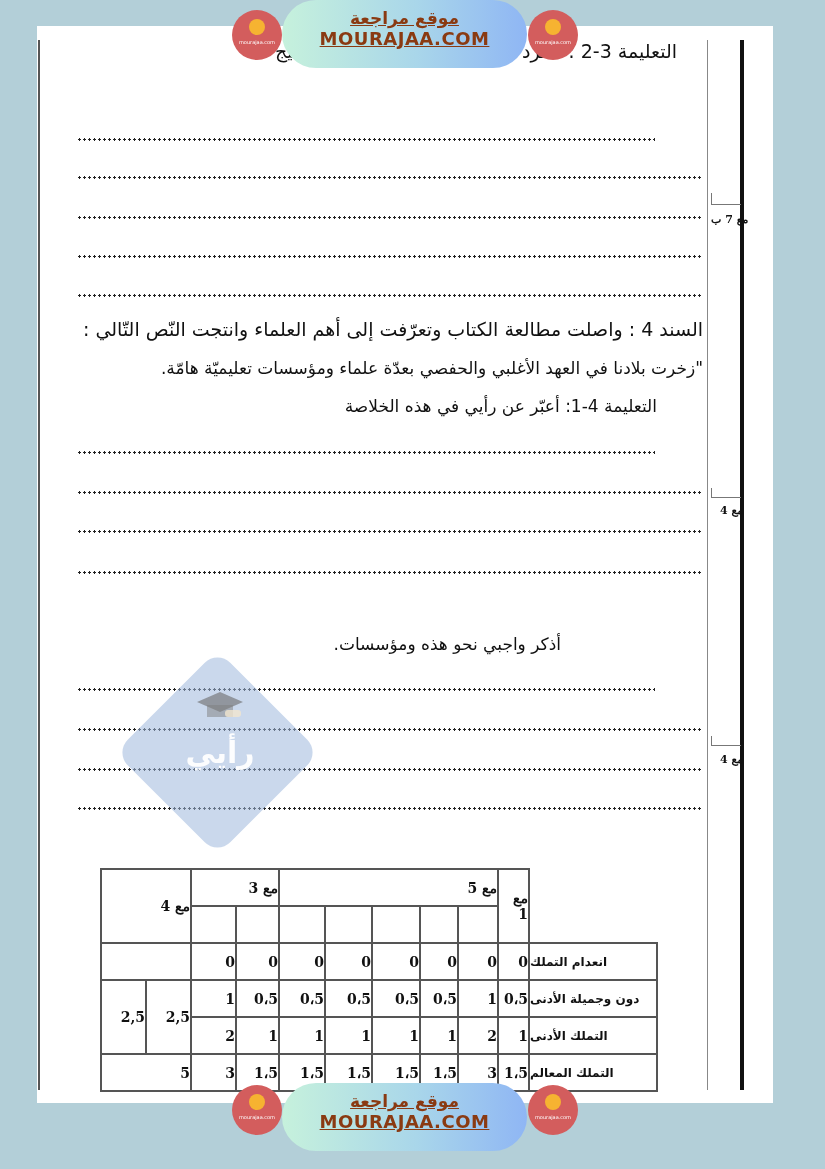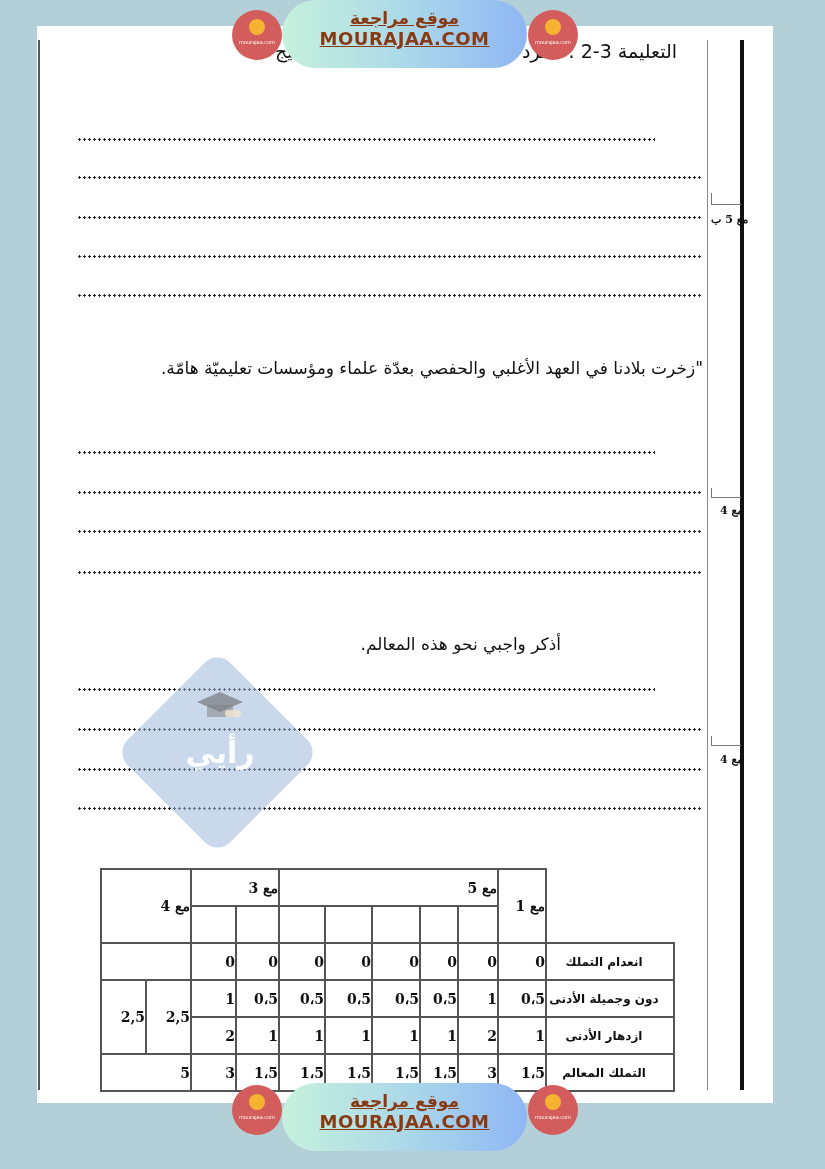--- a/index.html
+++ b/index.html
@@ -38,21 +38,21 @@
   .wm-text { position: absolute; left: 160px; top: 735px; width: 120px; text-align: center; font-size: 30px; font-weight: bold; color: #ffffff; opacity: 0.95; direction: rtl; }
   .wm-cap { position: absolute; left: 195px; top: 690px; width: 50px; height: 34px; }
 
   
   table.grading {
     position: absolute; left: 63px; top: 842px; border-collapse: collapse;
     font-family: "DejaVu Serif", serif; font-weight: bold; font-size: 14px; color: #111;
   }
   table.grading td { border: 2px solid #555; text-align: right; height: 37px; }
   table.grading td.blank-top { border: none; }
-  table.grading td.label { text-align: center; padding-right: 12px; font-family: "DejaVu Sans", sans-serif; font-size: 12px; direction: rtl; }
+  table.grading td.label { text-align: left; padding-right: 12px; font-family: "DejaVu Sans", sans-serif; font-size: 12px; direction: rtl; }
 
   
   .banner {
     position: absolute; left: 282px; width: 245px; height: 68px; border-radius: 34px;
     background: linear-gradient(90deg, #c6f1dc 0%, #a9d6ea 55%, #8fb6f4 100%);
     text-align: center; color: #8a3a12; font-weight: bold; text-decoration: underline;
   }
   .banner .ar-line { font-size: 17px; padding-top: 8px; direction: rtl; font-family: "DejaVu Sans", sans-serif; }
   .banner .en-line { font-size: 18px; font-family: "DejaVu Sans", sans-serif; letter-spacing: 0.5px; }
   .logo-circle {
@@ -71,49 +71,51 @@
 
   <div class="ar title-line" style="right:96px; top:14px;">التعليمة 3-2 : أسرد النشاط ... كذلك صناعة النّسيج</div>
 
   <div class="dots" style="left:40px; top:112px; width:578px;"></div>
   <div class="dots" style="left:40px; top:150px; width:624px;"></div>
   <div class="dots" style="left:40px; top:190px; width:624px;"></div>
   <div class="dots" style="left:40px; top:229px; width:624px;"></div>
   <div class="dots" style="left:40px; top:268px; width:624px;"></div>
 
   <div class="tick-bracket" style="left:674px; top:167px; width:30px; height:12px;"></div>
-  <div class="score-mark" style="left:674px; top:187px;">مع 5 ب</div>
+  <div class="score-mark" style="left:674px; top:187px;">مع 7 ب</div>
 
+  <div class="ar title-line" style="right:70px; top:292px;">السند 4 : واصلت مطالعة الكتاب وتعرّفت إلى أهم العلماء وانتجت النّص التّالي :</div>
   <div class="ar body-line" style="right:70px; top:332px;">"زخرت بلادنا في العهد الأغلبي والحفصي بعدّة علماء ومؤسسات تعليميّة هامّة.</div>
+  <div class="ar body-line" style="right:116px; top:370px;">التعليمة 4-1: أعبّر عن رأيي في هذه الخلاصة</div>
 
   <div class="dots" style="left:40px; top:425px; width:578px;"></div>
   <div class="dots" style="left:40px; top:465px; width:624px;"></div>
   <div class="dots" style="left:40px; top:504px; width:624px;"></div>
   <div class="dots" style="left:40px; top:545px; width:624px;"></div>
 
   <div class="tick-bracket" style="left:674px; top:462px; width:30px; height:10px;"></div>
   <div class="score-mark" style="left:683px; top:478px;">مع 4</div>
 
-  <div class="ar body-line" style="right:212px; top:608px;">أذكر واجبي نحو هذه المعالم.</div>
+  <div class="ar body-line" style="right:212px; top:608px;">أذكر واجبي نحو هذه ومؤسسات.</div>
 
   <div class="dots" style="left:40px; top:662px; width:578px;"></div>
   <div class="dots" style="left:40px; top:702px; width:624px;"></div>
   <div class="dots" style="left:40px; top:742px; width:624px;"></div>
   <div class="dots" style="left:40px; top:781px; width:624px;"></div>
 
   <div class="tick-bracket" style="left:674px; top:710px; width:30px; height:10px;"></div>
   <div class="score-mark" style="left:683px; top:727px;">مع 4</div>
 
   <table class="grading">
     <tbody>
         <tr>
       <td colspan="2" rowspan="2" style="width:90px;">مع 4</td>
       <td colspan="2" style="height:36px;">مع 3</td>
       <td colspan="5">مع 5</td>
-      <td rowspan="2" style="width:48px;">مع 1</td>
+      <td rowspan="2" style="width:31px;">مع 1</td>
       <td rowspan="2" class="blank-top" style="width:128px;"></td>
     </tr>
     <tr>
       <td style="width:45px;"></td>
           <td style="width:43px;"></td>
       <td style="width:46px;"></td>
           <td style="width:47px;"></td>
           <td style="width:48px;"></td>
           <td style="width:38px;"></td>
           <td style="width:40px;"></td>
@@ -145,21 +147,21 @@
     </tr>
     <tr>
       <td>2</td>
           <td>1</td>
       <td>1</td>
           <td>1</td>
           <td>1</td>
           <td>1</td>
           <td>2</td>
       <td>1</td>
-      <td class="label">ازدهار الأدنى</td>
+      <td class="label">التملك الأدنى</td>
     </tr>
     <tr>
       <td colspan="2">5</td>
       <td>3</td>
           <td>1،5</td>
       <td>1،5</td>
           <td>1،5</td>
           <td>1،5</td>
           <td>1،5</td>
           <td>3</td>

